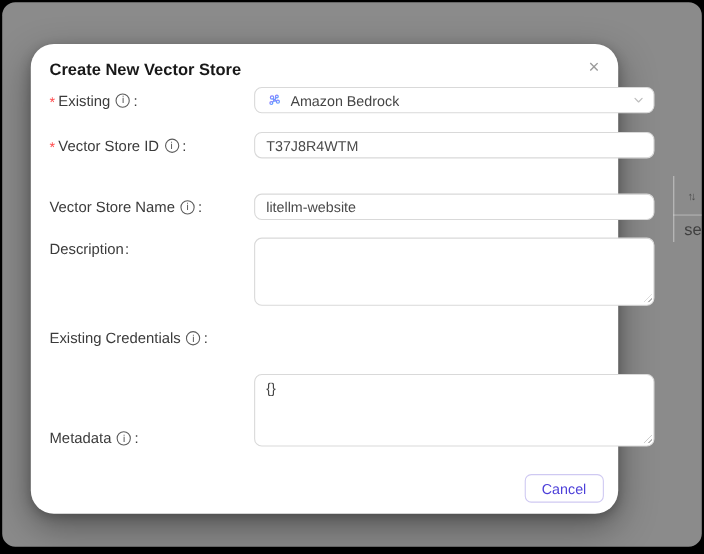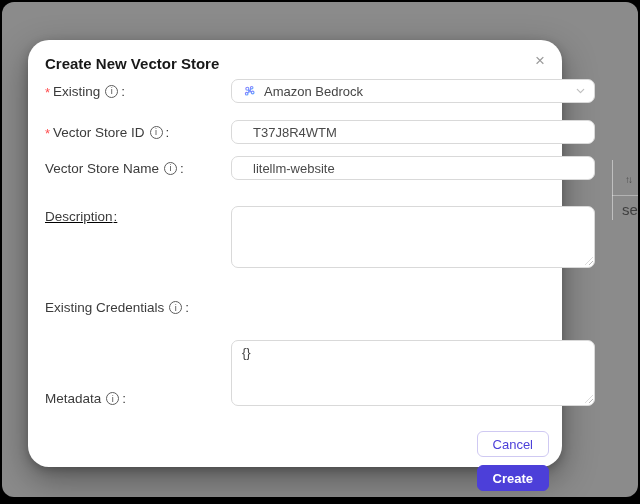--- a/index.html
+++ b/index.html
@@ -67,21 +67,21 @@
   .colon { margin-left: 1px; }
 
   .control { flex: 1; position: relative; }
 
   .text-input {
     width: 100%; height: 24px;
     border: 1px solid #d9d9d9; border-radius: 7px;
     background: #fff;
     font-family: "Liberation Sans", sans-serif;
     font-size: 13px; color: #4a4a4a;
-    padding: 0 21px;
+    padding: 0 10px;
     outline: none;
   }
   .select-box {
     width: 100%; height: 24px;
     border: 1px solid #d9d9d9; border-radius: 7px;
     background: #fff;
     display: flex; align-items: center;
     font-size: 13px; color: #454545;
     padding: 0 26px 0 10px;
     cursor: pointer;
@@ -199,32 +199,32 @@
         <span class="req">*</span>
         <span>Vector Store ID</span>
         <span class="info-icon">i</span>
         <span class="colon">:</span>
       </div>
       <div class="control">
         <input class="text-input" type="text" value="T37J8R4WTM" style="">
       </div>
     </div>
 
-    <div class="row" style="top:116px;">
+    <div class="row" style="top:136px;">
       <div class="field-label">
         <span>Vector Store Name</span>
         <span class="info-icon">i</span>
         <span class="colon">:</span>
       </div>
       <div class="control">
         <input class="text-input" type="text" value="litellm-website" style="">
       </div>
     </div>
 
-    <div class="row top-align" style="top:166px;text-decoration:underline;">
+    <div class="row top-align" style="top:176px;">
       <div class="field-label">
         <span>Description</span>
         <span class="colon">:</span>
       </div>
       <div class="control ta-wrap">
         <textarea class="textarea" style="height: 62px;"></textarea>
       </div>
     </div>
 
     <div class="row" style="top:260px;">
@@ -241,17 +241,16 @@
         <span class="info-icon">i</span>
         <span class="colon">:</span>
       </div>
       <div class="control ta-wrap">
         <textarea class="textarea" style="height: 66px;">{}</textarea>
       </div>
     </div>
 
     <div class="footer">
       <button class="btn btn-cancel">Cancel</button>
-      <button class="btn btn-create">Create</button>
     </div>
 
   </div>
 </div>
 
 </body></html>

